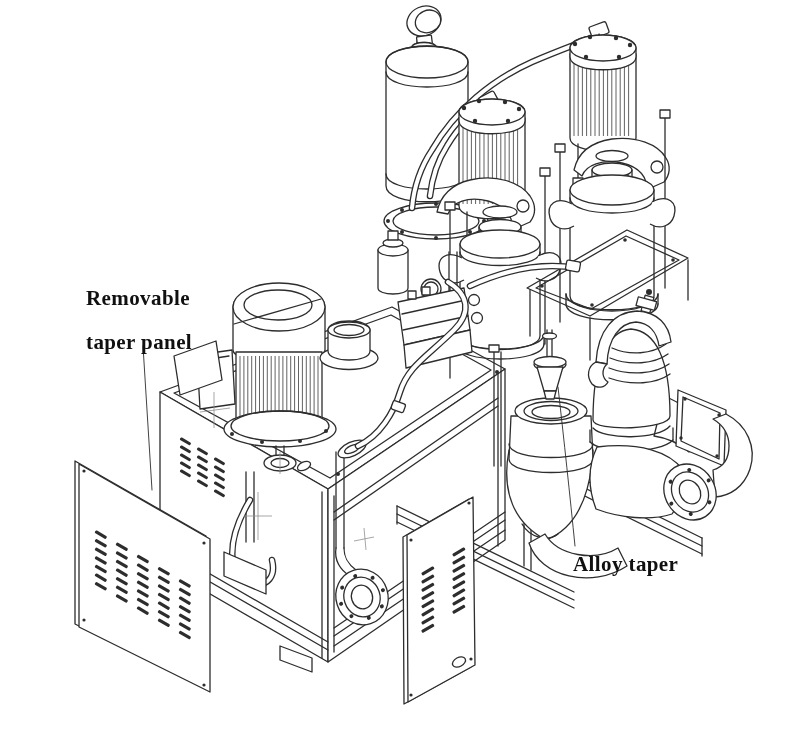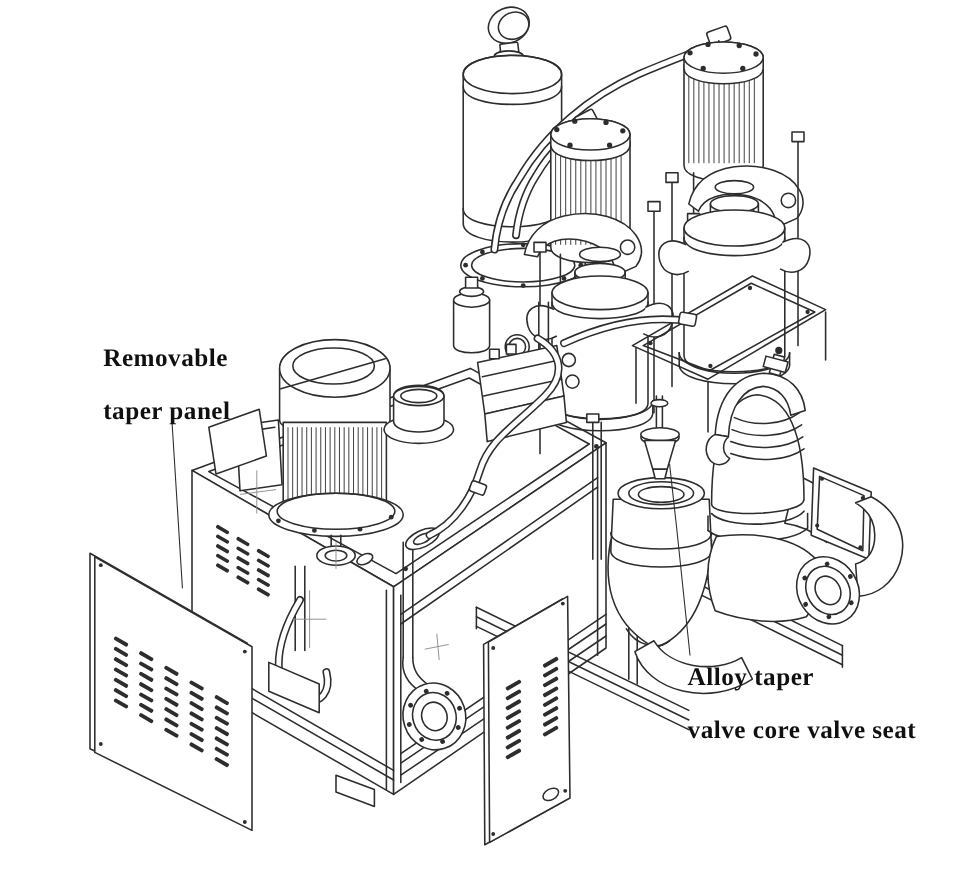--- a/index.html
+++ b/index.html
@@ -523,15 +523,14 @@
     <path class="thin" d="M 558,387 C 564,440 570,496 575,546"></path>
   </g>
 </svg>
 
 <div class="label" style="left:86px;top:286px;">
   <div>Removable</div>
   <div>taper panel</div>
 </div>
 <div class="label" style="left:553px;top:552px;margin-left:20px;">
   <div>Alloy taper</div>
-  <div>valve core valve seat</div>
 </div>
 </div>
 
 </body></html>

